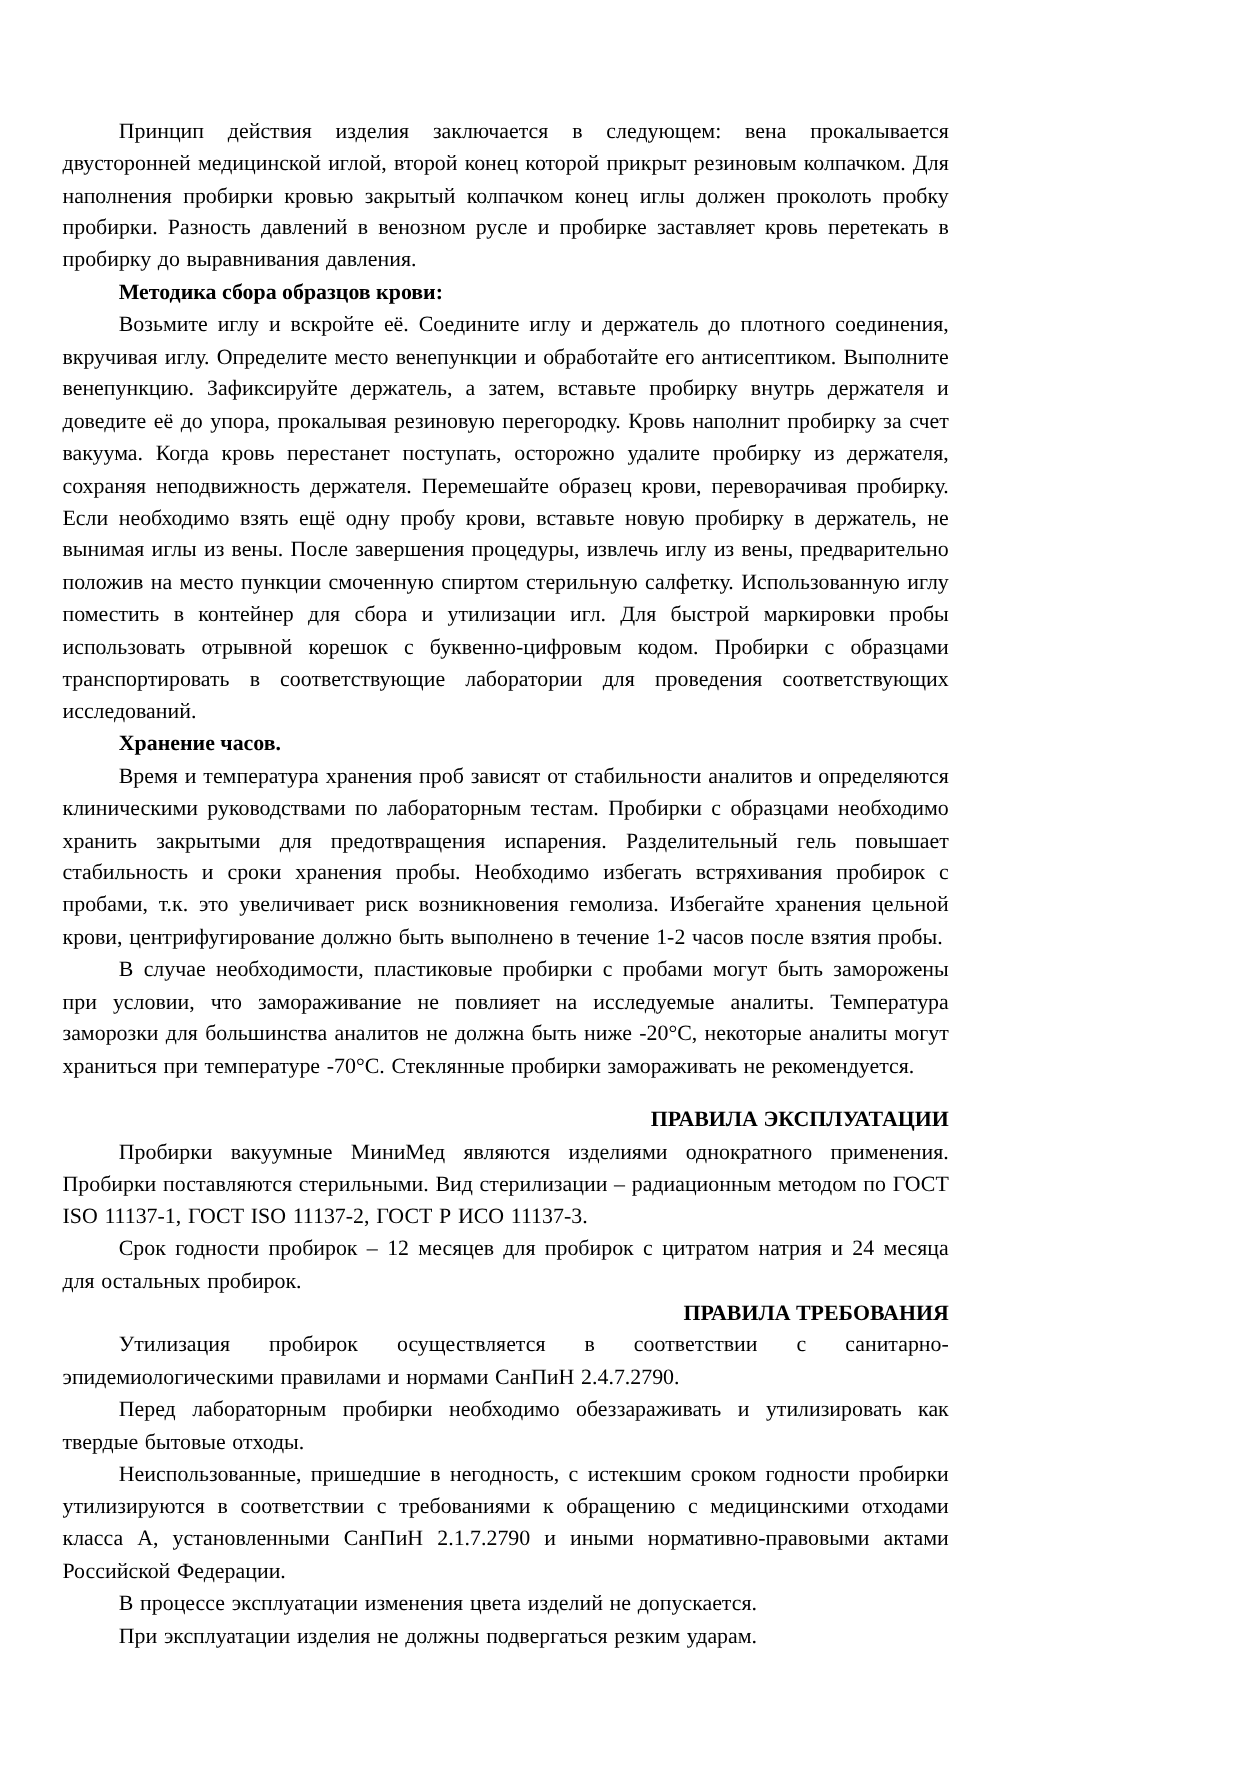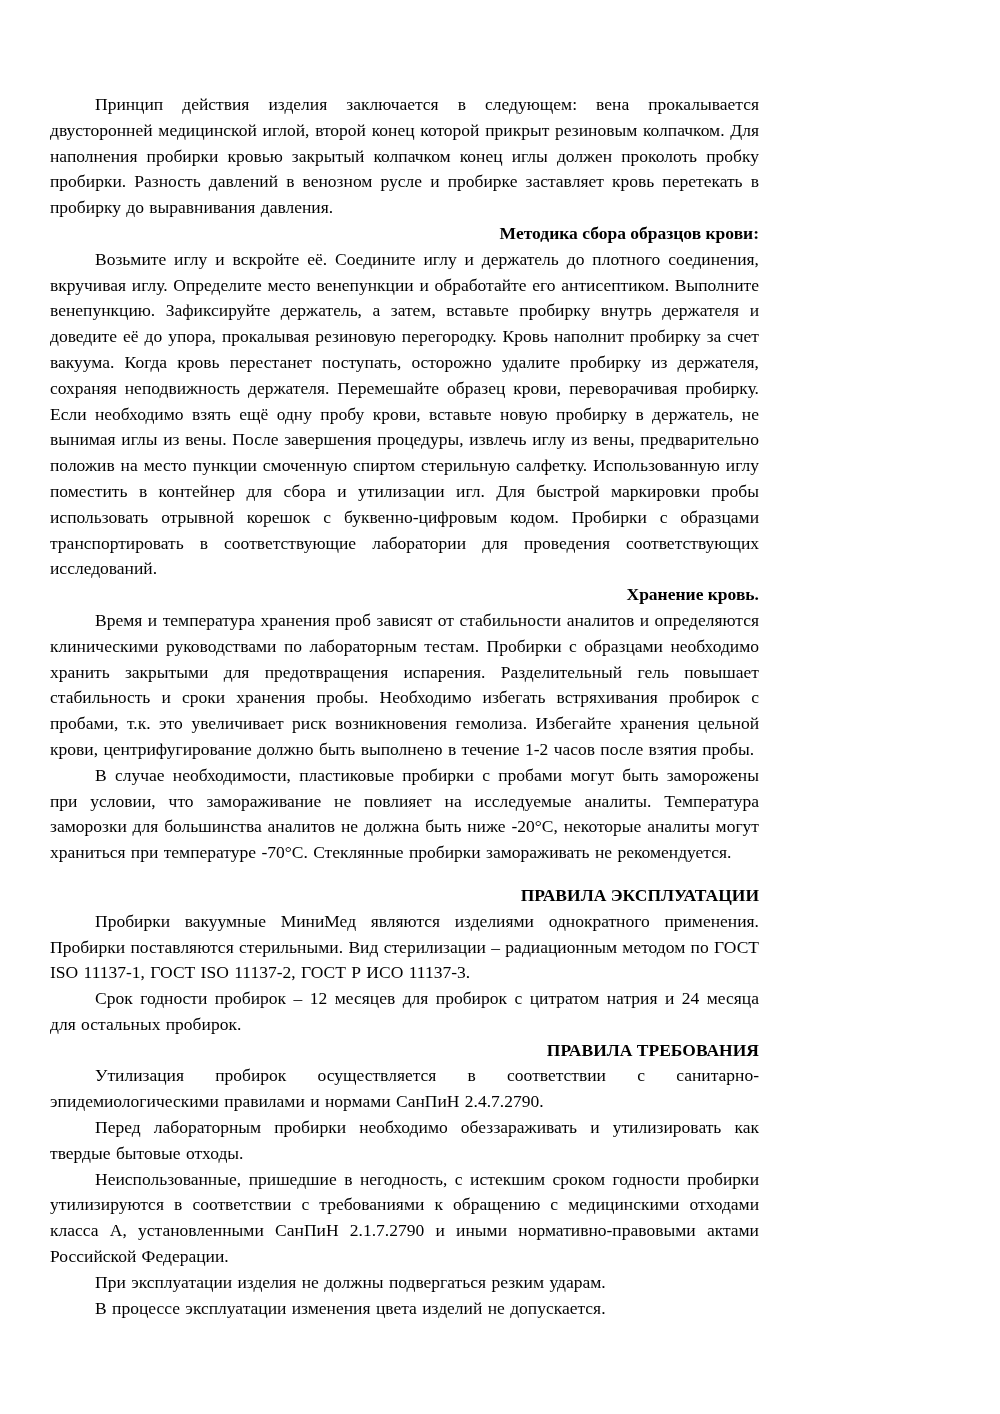--- a/index.html
+++ b/index.html
@@ -22,45 +22,45 @@
   }
   .para {
     margin: 0;
     text-align: justify;
     text-indent: 45px;
     word-spacing: 1px;
   }
   .inline-heading {
     margin: 0;
     text-indent: 45px;
-    text-align: right;
+    text-align: left;
     font-weight: bold;
   }
   .center-heading {
     margin: 0;
     text-align: right;
     font-weight: bold;
     text-indent: 0;
   }
   .space-before {
     margin-top: 17px;
   }
 </style>
 </head>
 <body>
 
 <div class="page">
   <p class="para">Принцип действия изделия заключается в следующем: вена прокалывается двусторонней медицинской иглой, второй конец которой прикрыт резиновым колпачком. Для наполнения пробирки кровью закрытый колпачком конец иглы должен проколоть пробку пробирки. Разность давлений в венозном русле и пробирке заставляет кровь перетекать в пробирку до выравнивания давления.</p>
   <p class="inline-heading">Методика сбора образцов крови:</p>
   <p class="para">Возьмите иглу и вскройте её. Соедините иглу и держатель до плотного соединения, вкручивая иглу. Определите место венепункции и обработайте его антисептиком. Выполните венепункцию. Зафиксируйте держатель, а затем, вставьте пробирку внутрь держателя и доведите её до упора, прокалывая резиновую перегородку. Кровь наполнит пробирку за счет вакуума. Когда кровь перестанет поступать, осторожно удалите пробирку из держателя, сохраняя неподвижность держателя. Перемешайте образец крови, переворачивая пробирку. Если необходимо взять ещё одну пробу крови, вставьте новую пробирку в держатель, не вынимая иглы из вены. После завершения процедуры, извлечь иглу из вены, предварительно положив на место пункции смоченную спиртом стерильную салфетку. Использованную иглу поместить в контейнер для сбора и утилизации игл. Для быстрой маркировки пробы использовать отрывной корешок с буквенно-цифровым кодом. Пробирки с образцами транспортировать в соответствующие лаборатории для проведения соответствующих исследований.</p>
-  <p class="inline-heading">Хранение кровь.</p>
+  <p class="inline-heading">Хранение часов.</p>
   <p class="para">Время и температура хранения проб зависят от стабильности аналитов и определяются клиническими руководствами по лабораторным тестам. Пробирки с образцами необходимо хранить закрытыми для предотвращения испарения. Разделительный гель повышает стабильность и сроки хранения пробы. Необходимо избегать встряхивания пробирок с пробами, т.к. это увеличивает риск возникновения гемолиза. Избегайте хранения цельной крови, центрифугирование должно быть выполнено в течение 1-2 часов после взятия пробы.</p>
   <p class="para">В случае необходимости, пластиковые пробирки с пробами могут быть заморожены при условии, что замораживание не повлияет на исследуемые аналиты. Температура заморозки для большинства аналитов не должна быть ниже -20°С, некоторые аналиты могут храниться при температуре -70°С. Стеклянные пробирки замораживать не рекомендуется.</p>
   <p class="center-heading space-before">ПРАВИЛА ЭКСПЛУАТАЦИИ</p>
   <p class="para">Пробирки вакуумные МиниМед являются изделиями однократного применения. Пробирки поставляются стерильными. Вид стерилизации – радиационным методом по ГОСТ ISO 11137-1, ГОСТ ISO 11137-2, ГОСТ Р ИСО 11137-3.</p>
   <p class="para">Срок годности пробирок – 12 месяцев для пробирок с цитратом натрия и 24 месяца для остальных пробирок.</p>
   <p class="center-heading">ПРАВИЛА ТРЕБОВАНИЯ</p>
   <p class="para">Утилизация пробирок осуществляется в соответствии с санитарно-эпидемиологическими правилами и нормами СанПиН 2.4.7.2790.</p>
   <p class="para">Перед лабораторным пробирки необходимо обеззараживать и утилизировать как твердые бытовые отходы.</p>
   <p class="para">Неиспользованные, пришедшие в негодность, с истекшим сроком годности пробирки утилизируются в соответствии с требованиями к обращению с медицинскими отходами класса А, установленными СанПиН 2.1.7.2790 и иными нормативно-правовыми актами Российской Федерации.</p>
+  <p class="para">В процессе эксплуатации изменения цвета изделий не допускается.</p>
   <p class="para">При эксплуатации изделия не должны подвергаться резким ударам.</p>
-  <p class="para">В процессе эксплуатации изменения цвета изделий не допускается.</p>
 </div>
 
 </body></html>

